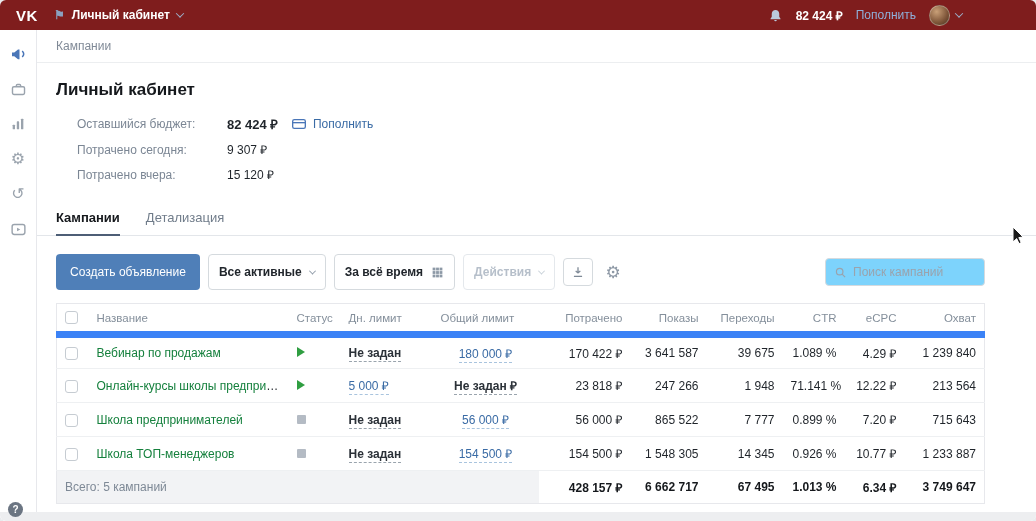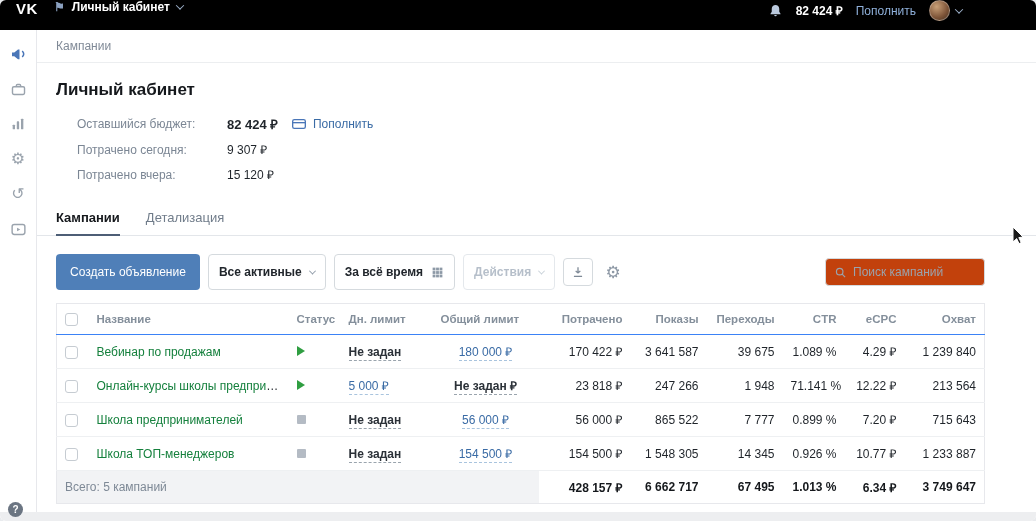--- a/index.html
+++ b/index.html
@@ -1,20 +1,20 @@
 <!DOCTYPE html>
 <html><head>
 <meta charset="utf-8">
 <style>
   * { margin:0; padding:0; box-sizing:border-box; }
   html,body { font-family:"Liberation Sans", sans-serif; background:#e9ebee; }
   .page { position:relative; width:1036px; height:521px; background:#fff; overflow:hidden; border-radius:6px; }
 
   
-  .topbar { height:30px; background:#000000; display:flex; align-items:flex-start; color:#fff; }
+  .topbar { height:30px; background:#7f1d1d; display:flex; align-items:center; color:#fff; }
   .logo { width:54px; text-align:center; font-weight:700; font-size:15px; letter-spacing:.5px; cursor:pointer; }
   .account { display:flex; align-items:center; gap:7px; font-size:12px; font-weight:700; cursor:pointer; }
   .flag-glyph { color:#8ba1c0; font-size:12px; line-height:1; }
   .chev { display:inline-block; width:6px; height:6px; border-right:1.5px solid currentColor; border-bottom:1.5px solid currentColor; transform:rotate(45deg) translate(-1px,-1px); }
   .account .chev { color:#9db0ca; }
   .topbar-right { margin-left:auto; margin-right:74px; display:flex; align-items:center; gap:13px; }
   .bell { color:#bac9dc; display:flex; cursor:pointer; }
   .balance { font-size:12px; font-weight:700; }
   .topup { color:#8fb0da; font-size:12px; text-decoration:none; cursor:pointer; }
   .avatar-wrap { display:flex; align-items:center; gap:6px; cursor:pointer; }
@@ -46,27 +46,27 @@
   .content { padding:0 51px 0 19px; }
   .toolbar { margin:18px 0 13px; display:flex; align-items:center; gap:8px; }
   .btn { height:36px; border-radius:4px; font-size:12px; display:inline-flex; align-items:center; cursor:pointer; white-space:nowrap; }
   .btn-primary { background:#4f7fb8; color:#fff; padding:0 14px; border:none; }
   .btn-outline { background:#fff; border:1px solid #d5dade; color:#21262c; padding:0 10px; gap:8px; font-weight:700; }
   .btn-outline .chev { width:5px; height:5px; color:#8d99a6; }
   .btn-disabled { color:#b6bfca; border-color:#e4e8ec; cursor:default; }
   .btn-disabled .chev { color:#c8d0d8; }
   .icon-btn { width:30px; height:28px; justify-content:center; border:1px solid #d5dade; border-radius:4px; color:#7e8996; background:#fff; display:inline-flex; align-items:center; cursor:pointer; }
   .gear-btn { width:24px; height:28px; border:none; background:none; color:#8d98a5; font-size:17px; display:inline-flex; align-items:center; justify-content:center; cursor:pointer; }
-  .search { margin-left:auto; width:160px; height:28px; border:1px solid #d5dade; border-radius:4px; display:flex; align-items:center; padding:0 8px; gap:6px; color:#9aa3ad; background:#c2410c; }
+  .search { margin-left:auto; width:160px; height:28px; border:1px solid #d5dade; border-radius:4px; display:flex; align-items:center; padding:0 8px; gap:6px; color:#9aa3ad; background:#7dd3fc; }
   .search input { border:none; outline:none; width:100%; font-size:12px; font-family:inherit; color:#1f242a; background:transparent; }
   .search input::placeholder { color:#9aa3ad; }
 
   
   table { width:928px; border-collapse:collapse; table-layout:fixed; border:1px solid #e7e8ec; font-size:12px; background:#fff; }
-  thead th { height:31px; font-weight:700; color:#848f9b; font-size:11.5px; text-align:left; padding:0 8px; border-bottom:1px solid #3b82f6; white-space:nowrap; }
+  thead th { height:31px; font-weight:400; color:#848f9b; font-size:11.5px; text-align:left; padding:0 8px; border-bottom:7px solid #3b82f6; white-space:nowrap; }
   th.num, td.num { text-align:right; }
   tbody td { height:34px; padding:0 8px; border-bottom:1px solid #eef0f2; color:#1f242a; white-space:nowrap; }
   td.c-name { overflow:hidden; text-overflow:ellipsis; }
   .name-link { color:#15803d; text-decoration:none; cursor:pointer; }
   .checkbox { display:inline-block; width:13px; height:13px; border:1px solid #c6ccd2; border-radius:3px; background:#fff; vertical-align:middle; cursor:pointer; }
   .st-play { display:inline-block; width:0; height:0; border-left:8px solid #2f9e41; border-top:5px solid transparent; border-bottom:5px solid transparent; }
   .st-stop { display:inline-block; width:9px; height:9px; background:#b4bbc4; border-radius:1px; }
   .limit-set { color:#3a6ba5; border-bottom:1px dashed #a9c4de; padding-bottom:1px; cursor:pointer; }
   .limit-unset { color:#2b3138; border-bottom:1px dashed #9aa4ad; padding-bottom:1px; cursor:pointer;font-weight:bold; }
   td.c-tlimit { text-align:center; }

